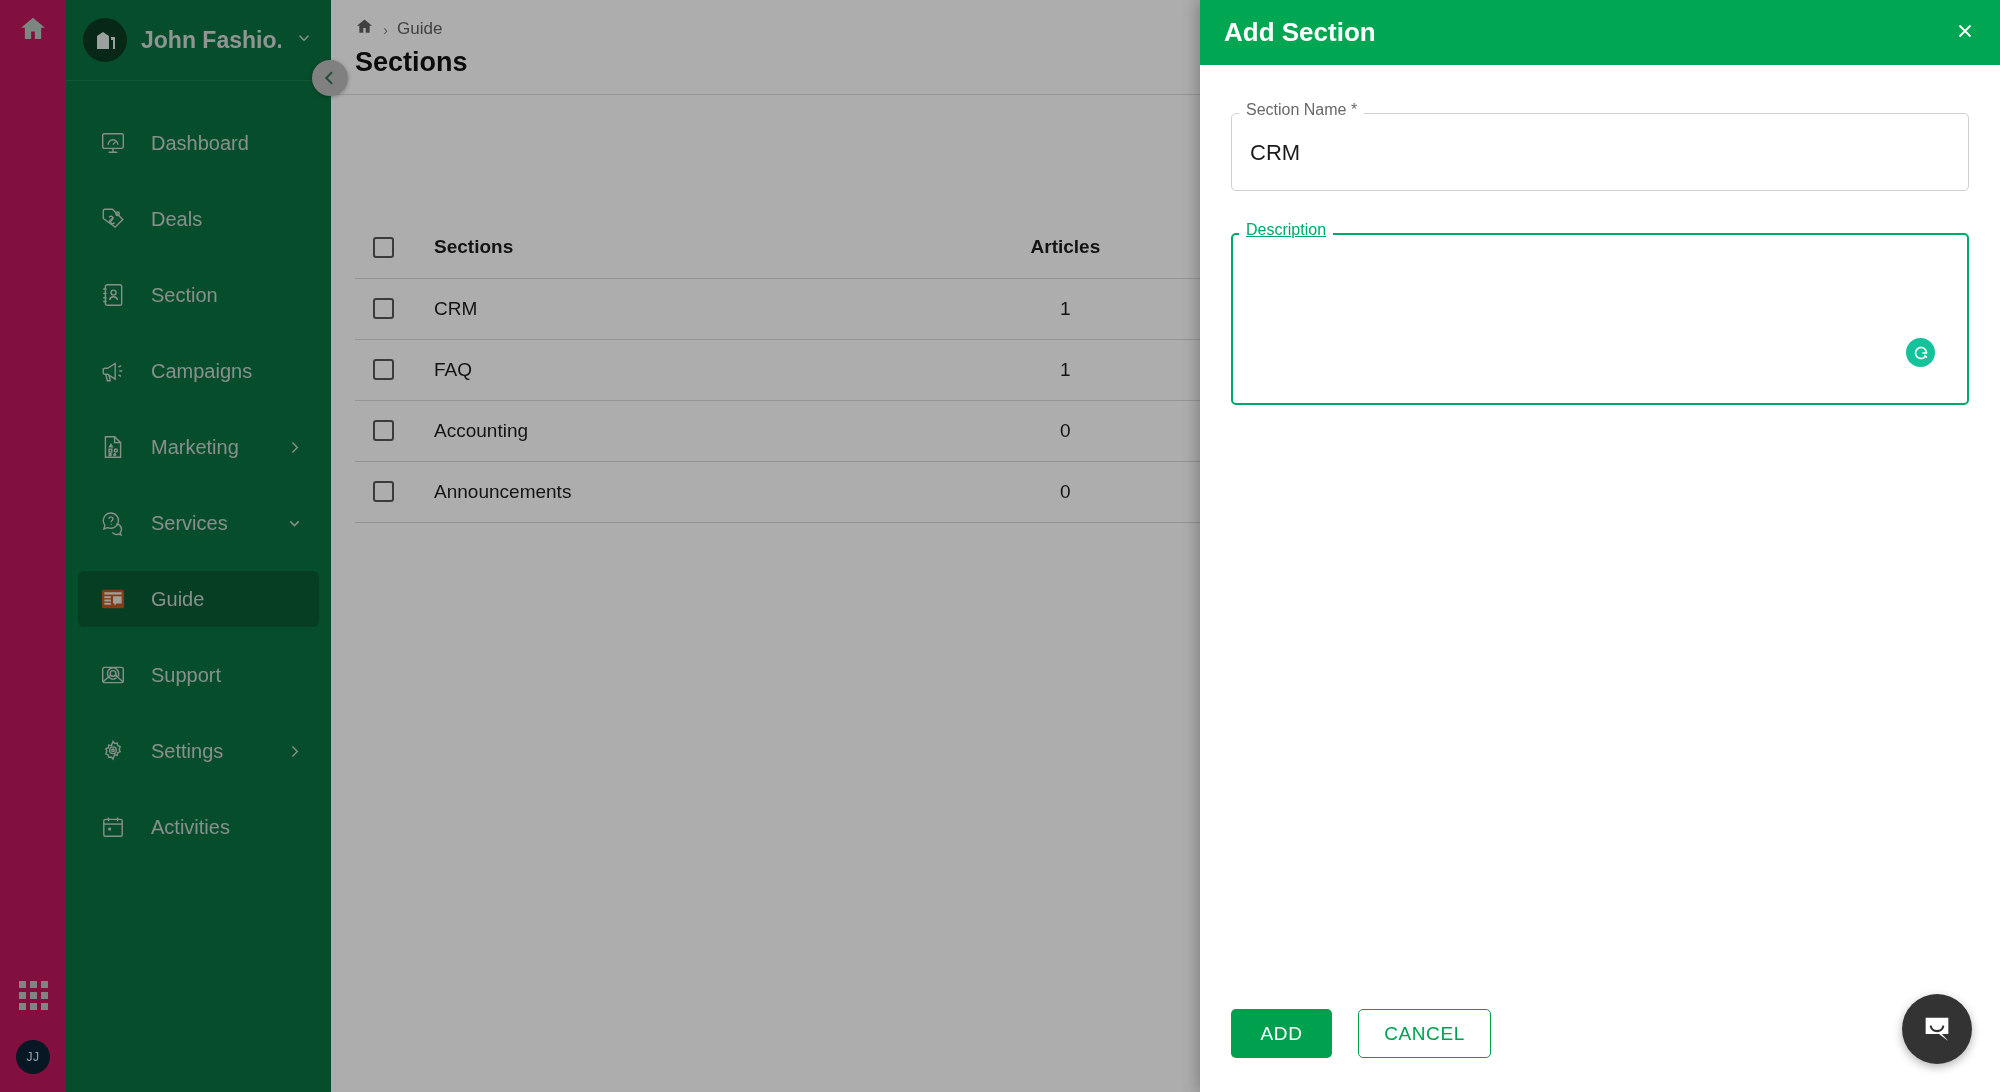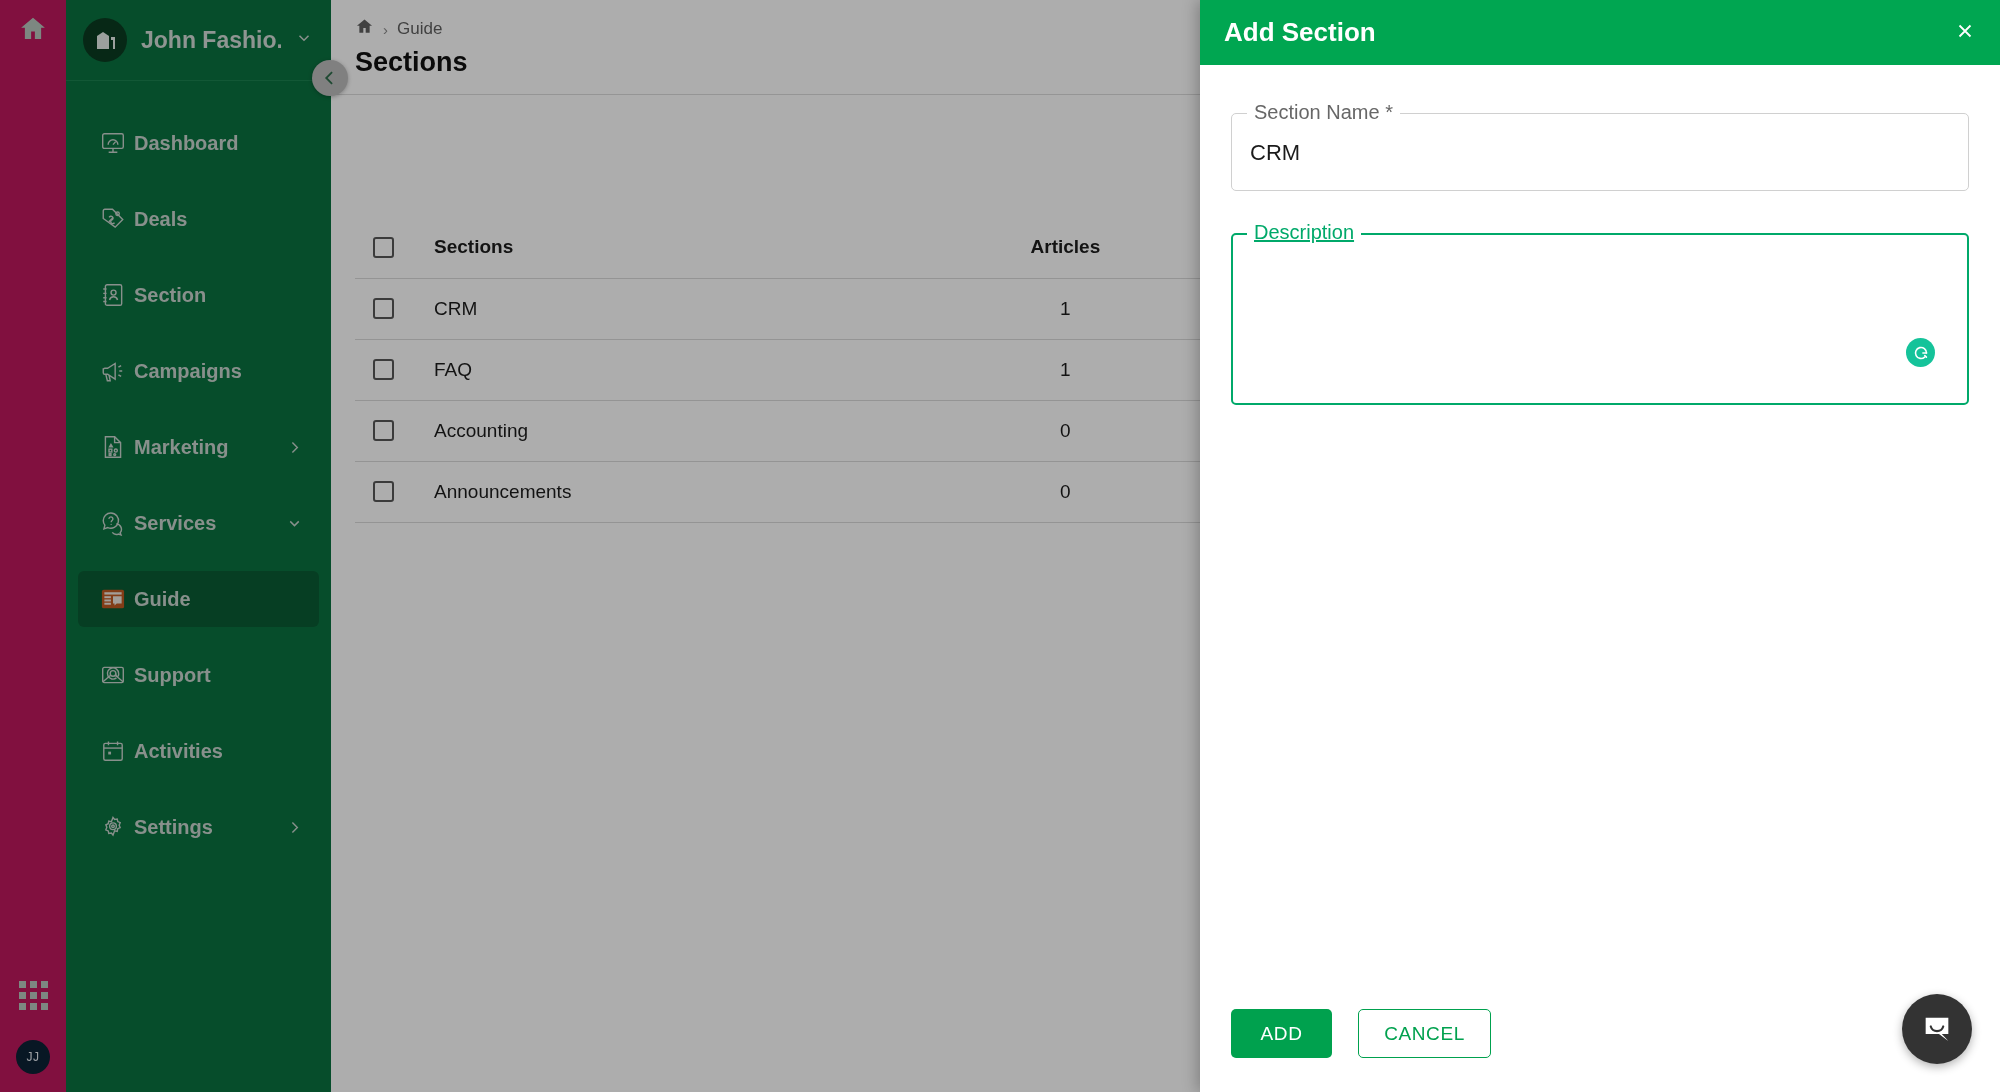--- a/index.html
+++ b/index.html
@@ -56,21 +56,21 @@
   .chev-small { color: #cbd6d0; flex: 0 0 auto; }
 
   .nav { padding-top: 34px; }
   .nav-item {
     height: 56px; margin: 0 12px; border-radius: 6px;
     display: flex; align-items: center; padding-left: 18px;
     color: #c9d4ce; font-size: 20px;
     margin-bottom: 20px;
   }
   .nav-item .ic { width: 34px; flex: 0 0 34px; display: flex; align-items: center; justify-content: center; }
-  .nav-item .lbl { margin-left: 4px; flex: 1; white-space: nowrap; font-weight: bold; }
+  .nav-item .lbl { margin-left: 21px; flex: 1; white-space: nowrap; }
   .nav-item .tail { margin-right: 16px; display: flex; align-items: center; }
   .nav-item.active { background: #0a5c34; }
 
   
   .collapse-btn {
     position: absolute; left: 312px; top: 60px;
     width: 36px; height: 36px; border-radius: 50%;
     background: #bdbdbd;
     display: flex; align-items: center; justify-content: center;
     box-shadow: 0 1px 4px rgba(0,0,0,.28);
@@ -134,23 +134,23 @@
   .modal-title { font-size: 26px; font-weight: bold; }
   .modal-body { flex: 1; padding: 48px 31px 0 31px; position: relative; }
 
   .field { position: relative; margin-bottom: 42px; }
   .outline {
     border: 1px solid #d0d0d0; border-radius: 5px;
     background: #fff;
   }
   .outline.focused { border: 2px solid #00a96a; }
   .flabel {
-    position: absolute; top: -11px; left: 16px;
+    position: absolute; top: -11px; left: 8px;
     background: #fff; padding: 0 7px;
-    font-size: 20px; color: #676767; line-height: 1;
+    font-size: 16px; color: #676767; line-height: 1;
   }
   .flabel.focused { color: #00a96a; text-decoration: underline; }
   .input-val {
     font-size: 22px; color: #1b1b1b;
     padding: 26px 18px 24px 18px;
   }
   .ta-box { height: 172px; position: relative; }
   .grammarly {
     position: absolute; right: 32px; bottom: 36px;
     width: 29px; height: 29px; border-radius: 50%;
@@ -330,43 +330,43 @@
             <circle cx="12" cy="10.6" r="2.6"></circle>
             <path d="M14.6 10.6v1.5a1.3 1.3 0 002.6 0v-1.5a5.2 5.2 0 10-2 4.1"></path>
           </svg>
         </span>
         <span class="lbl">Support</span>
       </div>
 
       <div class="nav-item">
         <span class="ic">
           <svg width="26" height="26" viewBox="0 0 24 24" fill="none" stroke="#c9d4ce" stroke-width="1.3">
+            <path d="M12 3.2l1.5 1.9 2.4-.5.5 2.4 2.2 1-.9 2.3.9 2.3-2.2 1-.5 2.4-2.4-.5L12 19.4l-1.5-1.9-2.4.5-.5-2.4-2.2-1 .9-2.3-.9-2.3 2.2-1 .5-2.4 2.4.5z"></path>
+            <circle cx="12" cy="11.3" r="3.1"></circle>
+            <circle cx="12" cy="11.3" r="1.2"></circle>
+          </svg>
+        </span>
+        <span class="lbl">Settings</span>
+        <span class="tail">
+          <svg width="17" height="17" viewBox="0 0 24 24" fill="none" stroke="#c9d4ce" stroke-width="2">
+            <path d="M9 5l7 7-7 7"></path>
+          </svg>
+        </span>
+      </div>
+
+      <div class="nav-item">
+        <span class="ic">
+          <svg width="26" height="26" viewBox="0 0 24 24" fill="none" stroke="#c9d4ce" stroke-width="1.3">
             <rect x="3.5" y="5" width="17" height="15.5" rx="1.4"></rect>
             <path d="M3.5 9.3h17"></path>
             <path d="M7.8 3.2v3.4M16.2 3.2v3.4"></path>
             <rect x="7.6" y="12.6" width="2.6" height="2.6" fill="#c9d4ce" stroke="none"></rect>
           </svg>
         </span>
         <span class="lbl">Activities</span>
-      </div>
-
-      <div class="nav-item">
-        <span class="ic">
-          <svg width="26" height="26" viewBox="0 0 24 24" fill="none" stroke="#c9d4ce" stroke-width="1.3">
-            <path d="M12 3.2l1.5 1.9 2.4-.5.5 2.4 2.2 1-.9 2.3.9 2.3-2.2 1-.5 2.4-2.4-.5L12 19.4l-1.5-1.9-2.4.5-.5-2.4-2.2-1 .9-2.3-.9-2.3 2.2-1 .5-2.4 2.4.5z"></path>
-            <circle cx="12" cy="11.3" r="3.1"></circle>
-            <circle cx="12" cy="11.3" r="1.2"></circle>
-          </svg>
-        </span>
-        <span class="lbl">Settings</span>
-        <span class="tail">
-          <svg width="17" height="17" viewBox="0 0 24 24" fill="none" stroke="#c9d4ce" stroke-width="2">
-            <path d="M9 5l7 7-7 7"></path>
-          </svg>
-        </span>
       </div>
 
     </div>
   </div>
 
   <div class="main">
 
     <div class="crumb">
       <span>
         <svg width="19" height="19" viewBox="0 0 24 24" fill="#616161">

